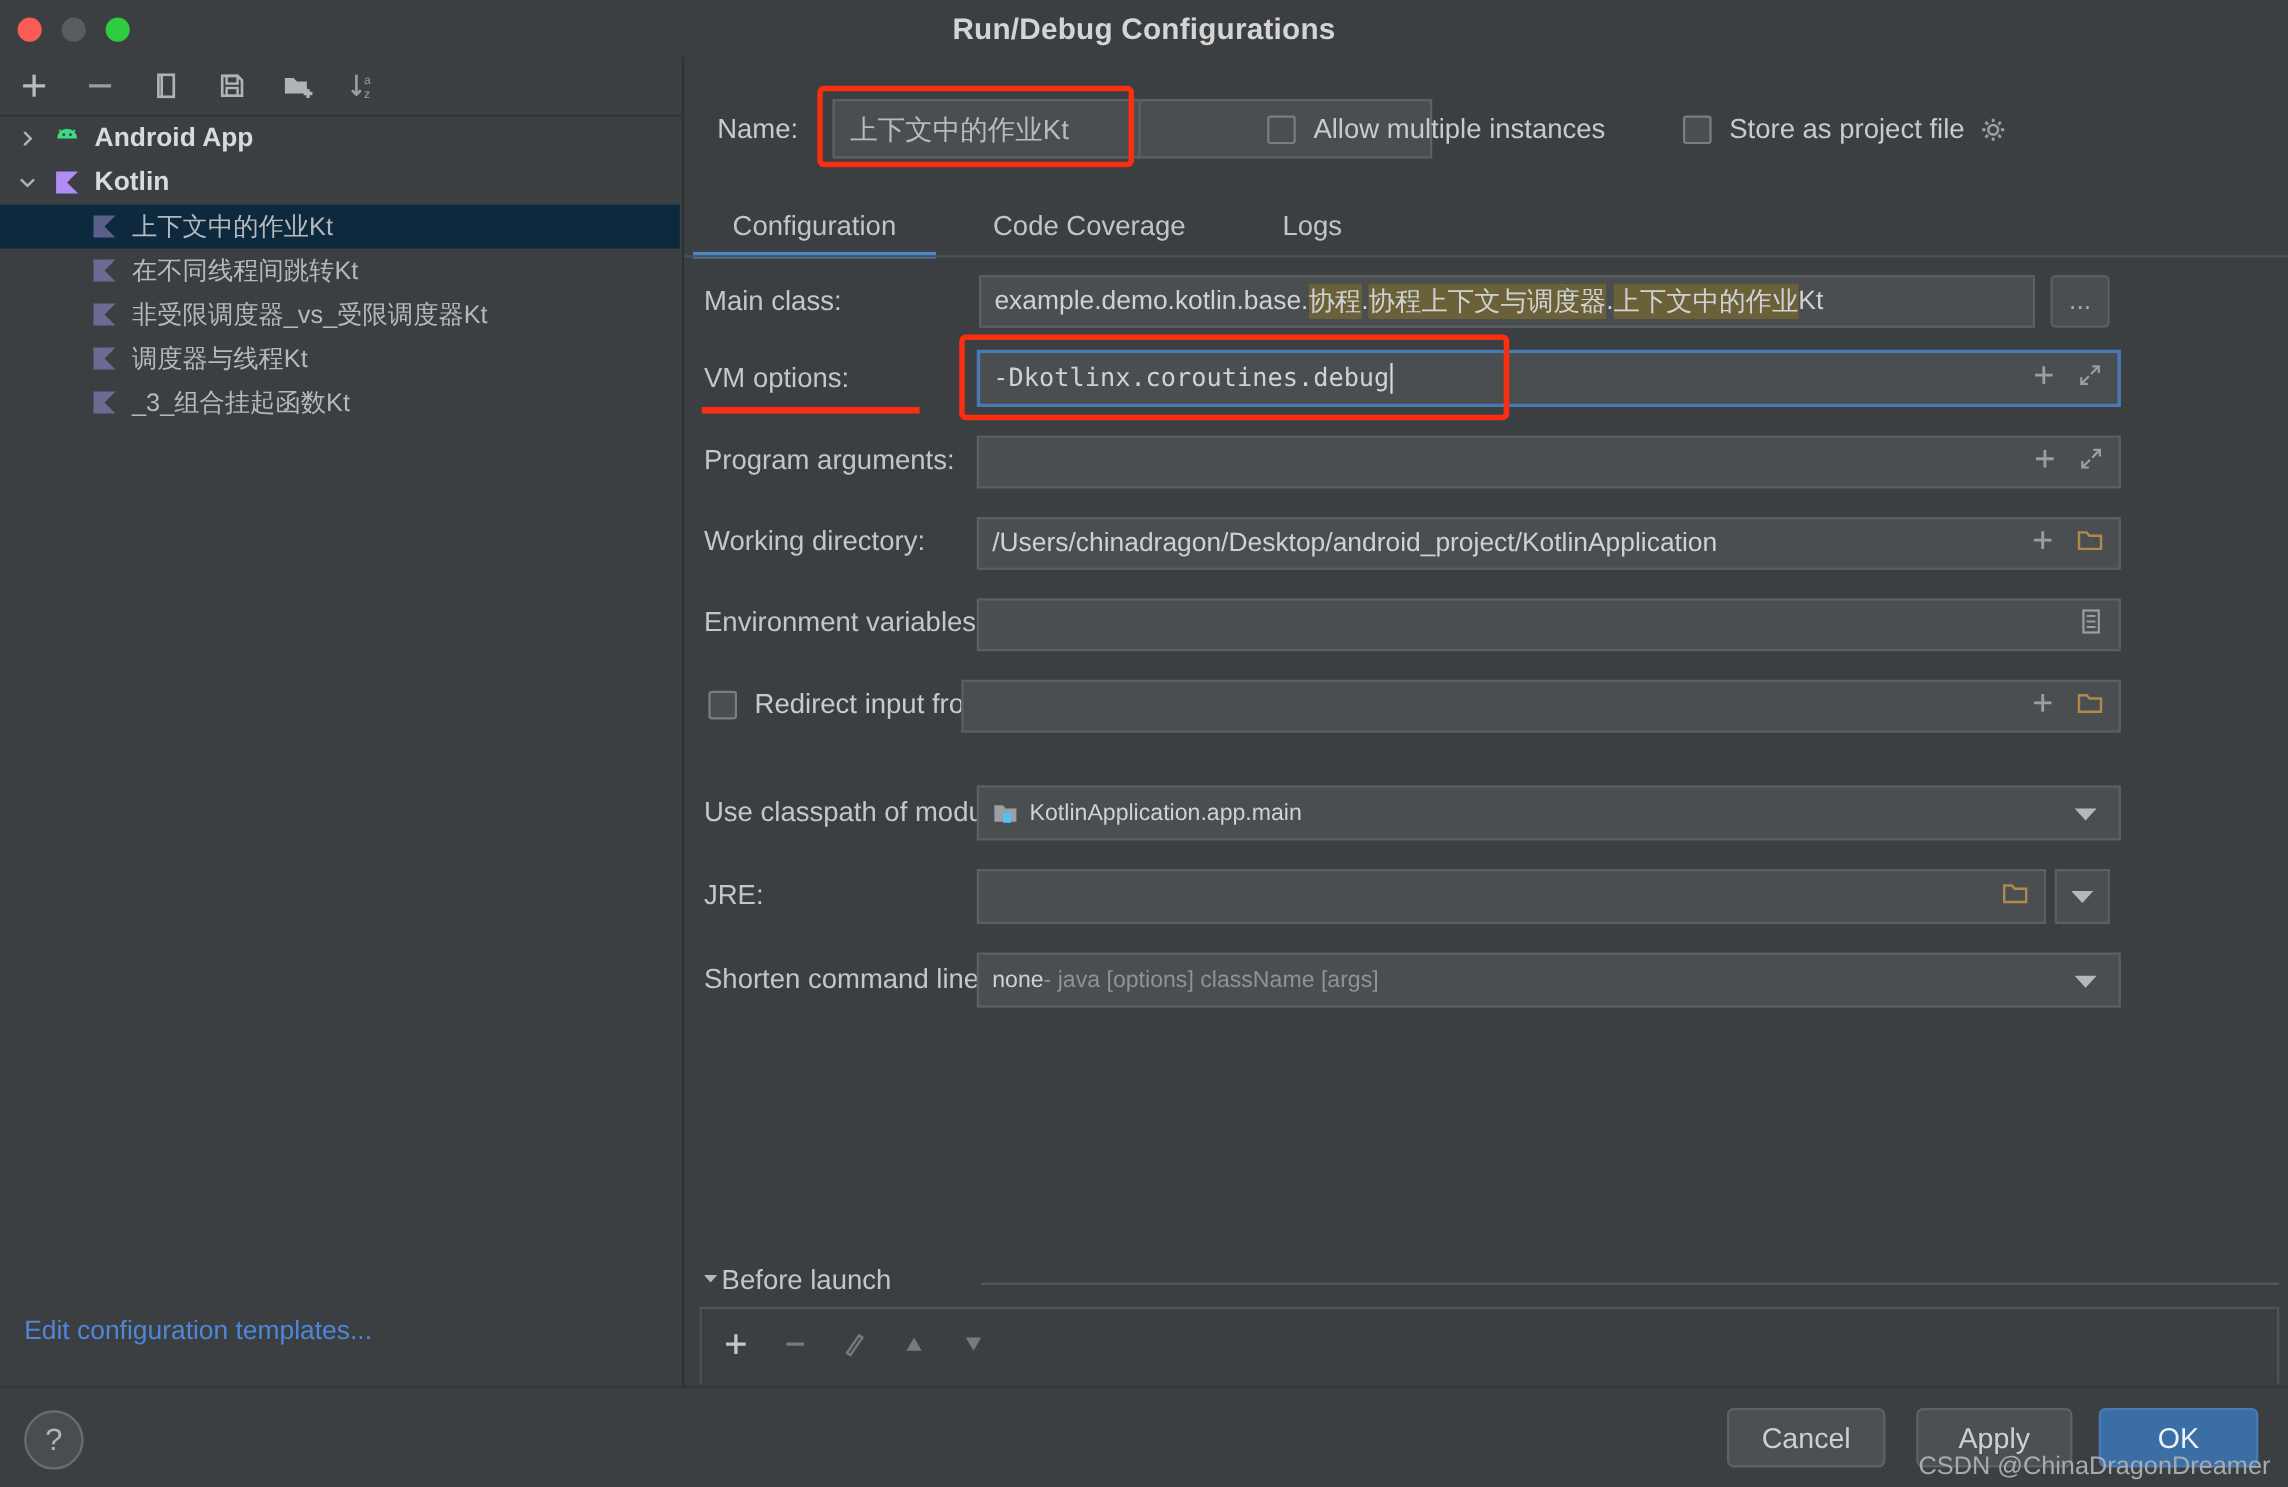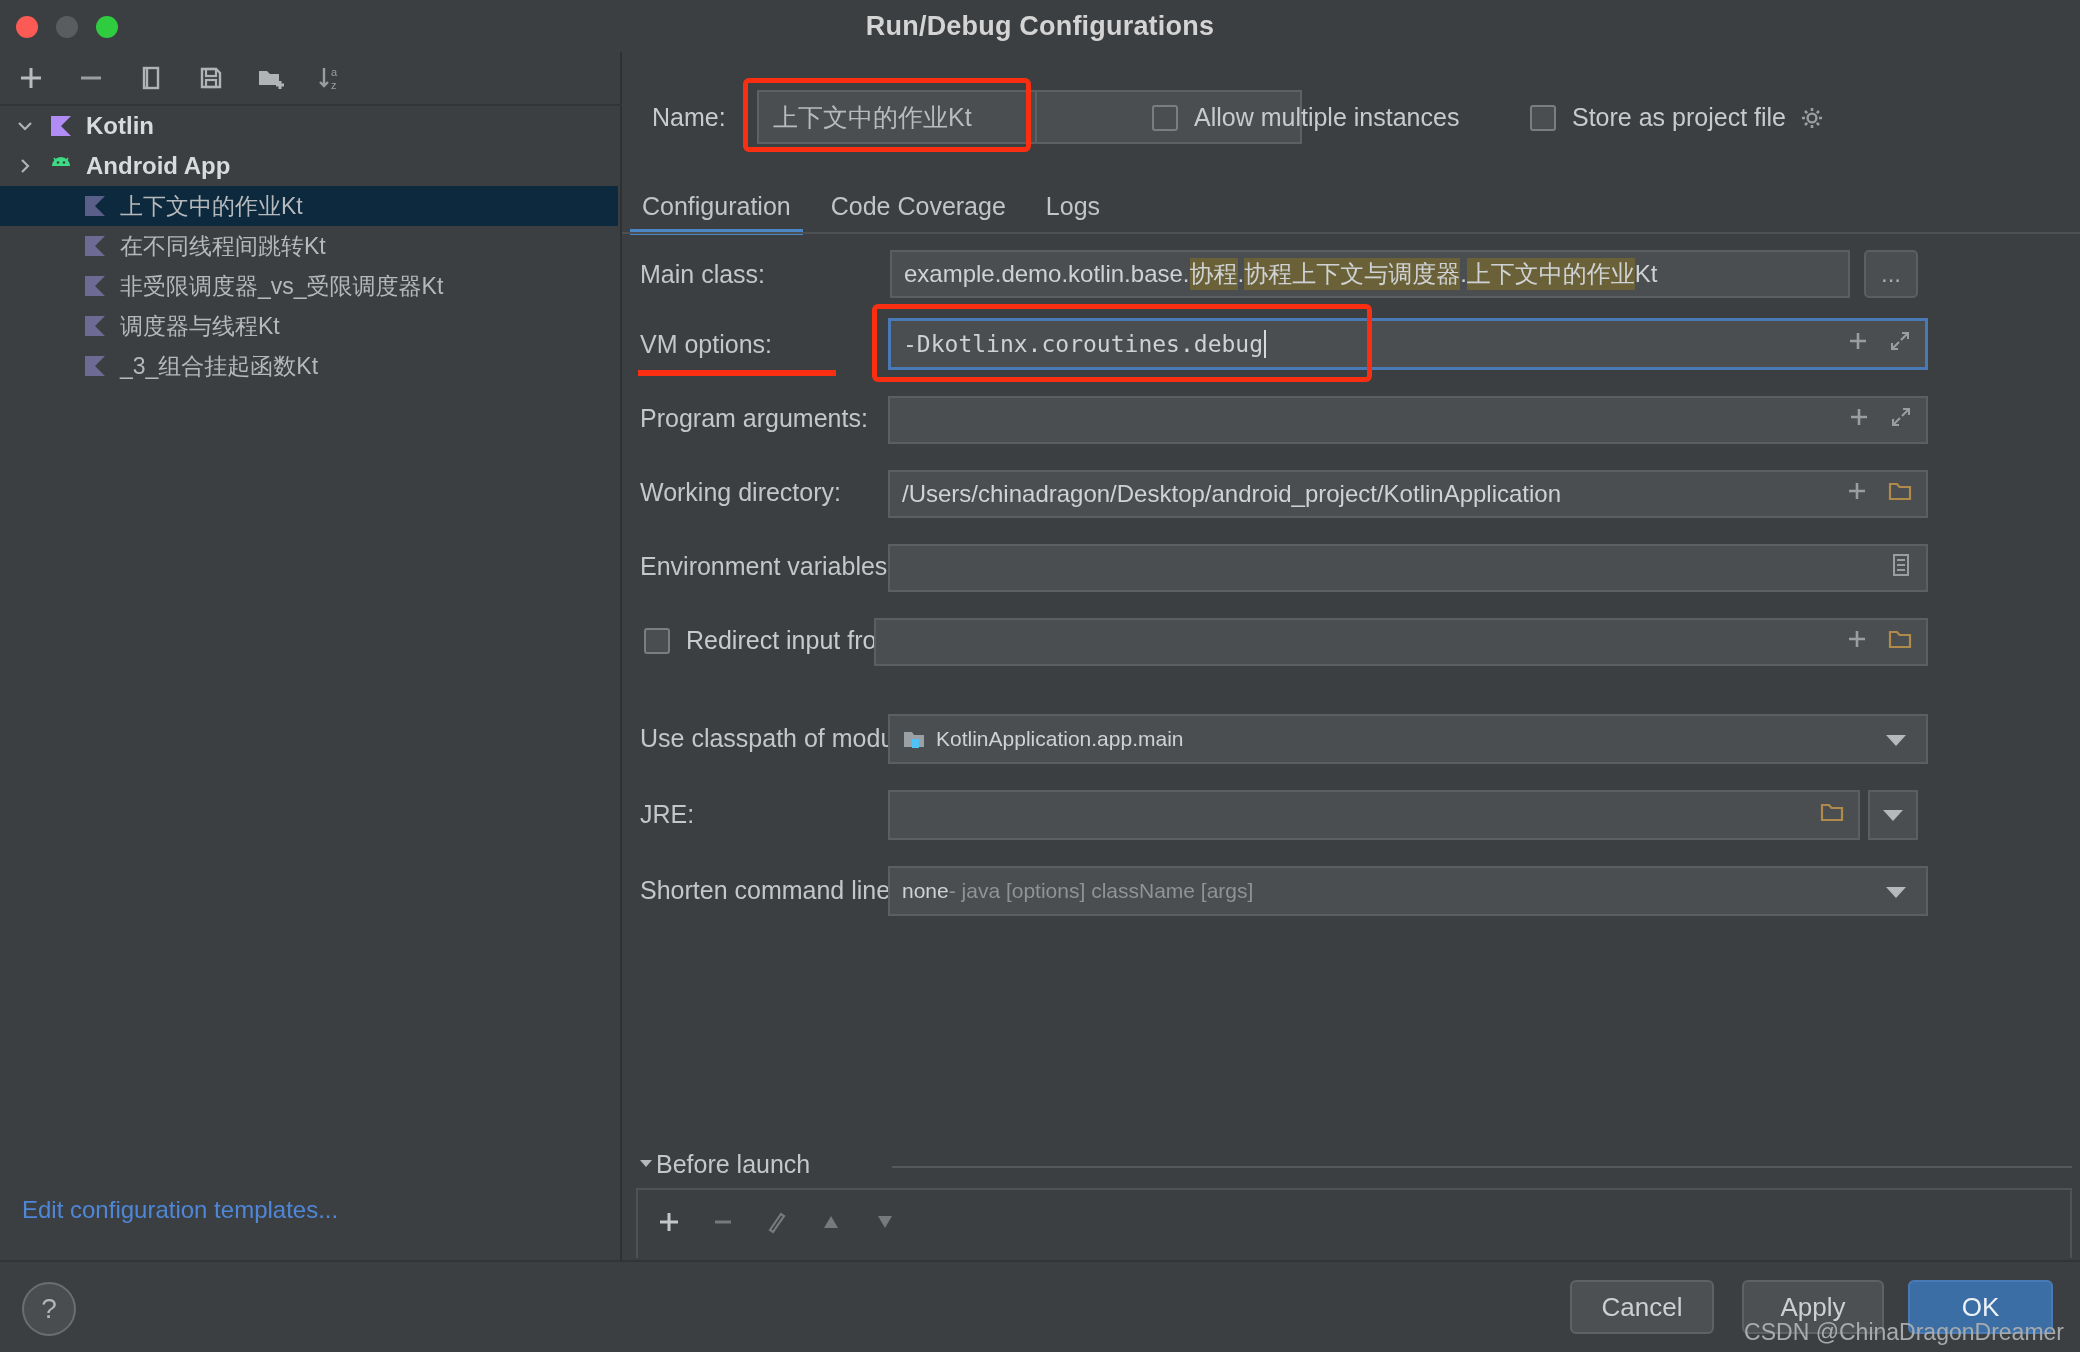--- a/index.html
+++ b/index.html
@@ -152,21 +152,21 @@
   
   .tabs {
     position: absolute; left: 0; top: 128px;
     width: 1458px; height: 52px;
     display: flex; align-items: center;
   }
   .tab {
     height: 52px;
     display: flex; align-items: center; justify-content: center;
     color: #c2c5c7; font-size: 25px;
-    padding: 0 20px;
+    padding: 0 44px;
     position: relative;
   }
   .tab.active::after {
     content: "";
     position: absolute; left: 8px; right: 8px; bottom: -3px;
     height: 6px; background: #4b86c7;
   }
   .tabs-underline {
     position: absolute; left: 0; top: 180px;
     width: 1458px; height: 2px; background: #4c5052;
@@ -348,46 +348,46 @@
           <text x="15" y="26" font-size="11" fill="#9a9ea0" font-family="Liberation Sans">z</text>
         </svg>
       </div>
     </div>
 
     <div class="tree">
 
       <div class="tnode root">
         <span class="twist">
           <svg width="18" height="18" viewBox="0 0 18 18">
-              <path d="M3 6 L9 12 L15 6" fill="none" stroke="#b0b3b5" stroke-width="2.2"></path>
-            </svg>
-        </span>
-        <span class="ticon">
-          <svg class="kicon" width="24" height="24" viewBox="0 0 24 24">
-            <path d="M2 2 H22 L12 12 L22 22 H2 Z" fill="#b18cf5"></path>
-          </svg>
-        </span>
-        <span class="tlabel">Kotlin</span>
-      </div>
-
-      <div class="tnode root">
-        <span class="twist">
-          <svg width="18" height="18" viewBox="0 0 18 18">
               <path d="M6 3 L12 9 L6 15" fill="none" stroke="#b0b3b5" stroke-width="2.2"></path>
             </svg>
         </span>
         <span class="ticon">
           <svg width="26" height="20" viewBox="0 0 26 20">
             <path d="M4 10 a9 9 0 0 1 18 0 Z" fill="#3ddc84"></path>
             <circle cx="10" cy="6.5" r="1.3" fill="#3c3f41"></circle>
             <circle cx="16" cy="6.5" r="1.3" fill="#3c3f41"></circle>
             <path d="M6 2 l2 3 M20 2 l-2 3" stroke="#3ddc84" stroke-width="1.6"></path>
           </svg>
         </span>
         <span class="tlabel">Android App</span>
+      </div>
+
+      <div class="tnode root">
+        <span class="twist">
+          <svg width="18" height="18" viewBox="0 0 18 18">
+              <path d="M3 6 L9 12 L15 6" fill="none" stroke="#b0b3b5" stroke-width="2.2"></path>
+            </svg>
+        </span>
+        <span class="ticon">
+          <svg class="kicon" width="24" height="24" viewBox="0 0 24 24">
+            <path d="M2 2 H22 L12 12 L22 22 H2 Z" fill="#b18cf5"></path>
+          </svg>
+        </span>
+        <span class="tlabel">Kotlin</span>
       </div>
 
       <div class="tnode child selected">
         <span class="ticon">
           <svg class="kicon" width="24" height="24" viewBox="0 0 24 24">
               <path d="M2 2 H22 L12 12 L22 22 H2 Z" fill="#5a5f8a"></path>
             </svg>
         </span>
         <span class="tlabel">上下文中的作业Kt</span>
       </div>

